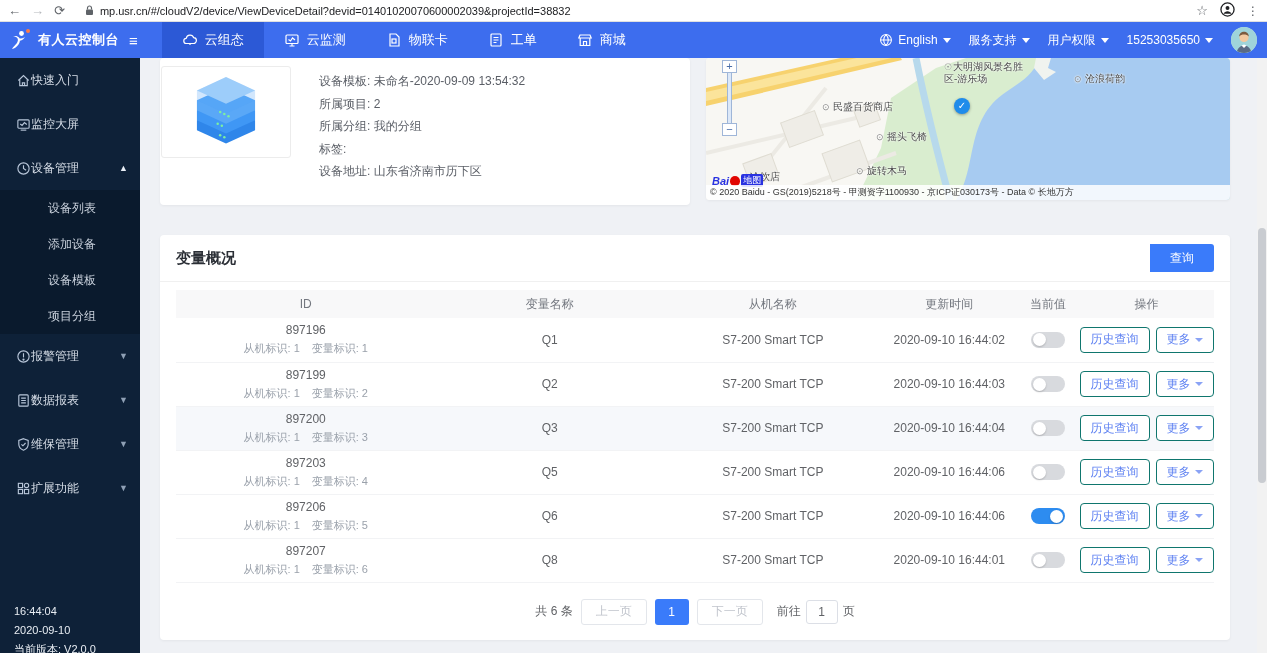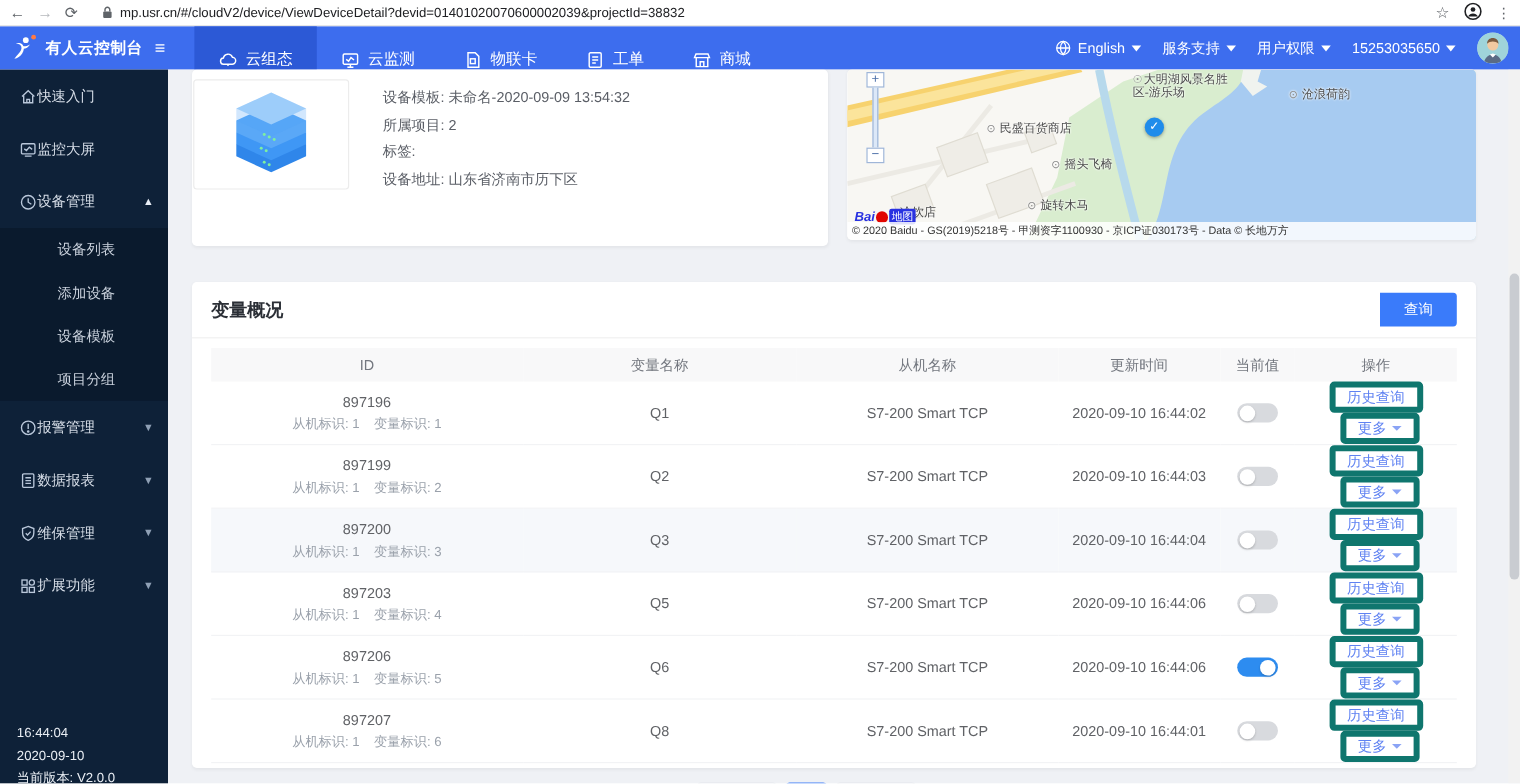--- a/index.html
+++ b/index.html
@@ -17,21 +17,21 @@
   .chrome-right { display:flex; align-items:center; gap:12px; }
 
   
   .topnav { height:36px; background:#3d6dee; display:flex; align-items:center; color:#fff; }
   .brand { display:flex; align-items:center; gap:8px; padding:0 10px 0 8px; }
   .brand-logo { position:relative; width:22px; height:22px; }
   .brand-logo .dot { position:absolute; right:0; top:0; width:4px; height:4px; border-radius:50%; background:#ff7a45; }
   .brand-title { font-size:13px; font-weight:bold; letter-spacing:.5px; white-space:nowrap; }
   .hamburger { font-size:15px; margin-left:2px; cursor:pointer; }
   .topnav-items { display:flex; height:100%; margin-left:14px; }
-  .nav-item { display:flex; align-items:flex-end; gap:7px; padding:0 20px; font-size:13px; cursor:pointer; }
+  .nav-item { display:flex; align-items:center; gap:7px; padding:0 20px; font-size:13px; cursor:pointer; }
   .nav-item.active { background:#2c59d6; }
   .nav-item svg { display:block; }
   .topnav-right { margin-left:auto; display:flex; align-items:center; gap:18px; padding-right:10px; font-size:12px; }
   .tn-drop { display:flex; align-items:center; gap:5px; cursor:pointer; white-space:nowrap; }
   .caret { width:0; height:0; border-left:4px solid transparent; border-right:4px solid transparent; border-top:5px solid #fff; display:inline-block; }
   .avatar { width:26px; height:26px; border-radius:50%; background:#bfe3ea; overflow:hidden; flex:0 0 auto; }
 
   
   .layout { display:flex; height:595px; }
   .sidebar { width:140px; background:#0e2138; color:#d7dee8; position:relative; flex:0 0 auto; font-size:12px; }
@@ -93,21 +93,21 @@
   .id-num { line-height:15px; }
   .id-sub { font-size:11px; color:#9aa1ab; margin-top:3px; }
   .id-sub span + span { margin-left:12px; }
 
   .switch { display:inline-block; width:34px; height:16px; border-radius:8px; background:#d8dade; position:relative; cursor:pointer; vertical-align:middle; }
   .switch::after { content:""; position:absolute; top:1.5px; left:2px; width:13px; height:13px; border-radius:50%; background:#fff; box-shadow:0 1px 2px rgba(0,0,0,.2); }
   .switch.on { background:#2d8cf0; }
   .switch.on::after { left:auto; right:2px; }
 
   .action-btn { display:inline-flex; align-items:center; gap:4px; height:26px; padding:0 10px;
-    background:#fff; border:5px solid #0f766e; border-radius:4px; color:#5f82f2; font-size:12px; cursor:pointer; }
+    background:#fff; border:1px solid #0f766e; border-radius:4px; color:#5f82f2; font-size:12px; cursor:pointer; }
   .action-btn + .action-btn { margin-left:6px; }
   .chev { width:0; height:0; border-left:4px solid transparent; border-right:4px solid transparent; border-top:4px solid #8aa3f5; }
 
   .pagination { display:flex; align-items:center; justify-content:center; gap:8px; margin-top:16px; font-size:12px; color:#606266; }
   .pg-btn { height:26px; padding:0 14px; background:#fff; border:1px solid #e3e6eb; border-radius:3px; color:#c0c4cc; font-size:12px; cursor:default; }
   .pg-num { width:34px; height:26px; background:#3a7bfa; color:#fff; border:none; border-radius:3px; font-size:12px; cursor:pointer; }
   .pg-jump { display:flex; align-items:center; gap:5px; margin-left:6px; }
   .pg-jump input { width:32px; height:24px; border:1px solid #dcdfe6; border-radius:3px; text-align:center; font-size:12px; color:#606266; outline:none; }
 
   
@@ -347,20 +347,21 @@
               <circle cx="55" cy="62" r="1.5" fill="#7df0a0"></circle>
                 <circle cx="60" cy="64.5" r="1.5" fill="#7df0a0"></circle>
               <circle cx="58" cy="76" r="1.5" fill="#7df0a0"></circle>
                 <circle cx="63" cy="78.5" r="1.5" fill="#7df0a0"></circle>
             </g>
           </svg>
         </div>
         <div class="device-fields" id="device-fields">
             <div>设备模板: 未命名-2020-09-09 13:54:32</div>
             <div>所属项目: 2</div>
+            <div>所属分组: 我的分组</div>
             <div>标签:</div>
             <div>设备地址: 山东省济南市历下区</div>
           </div>
       </section>
 
       <section class="card map-card">
         <svg class="map-canvas" width="524" height="142" viewBox="0 0 524 142" preserveAspectRatio="none">
           <rect width="524" height="142" fill="#f8f7f3"></rect>
           <polygon points="150,142 175,90 185,40 230,10 260,0 524,0 524,142" fill="#d9edcf"></polygon>
           <path d="M300,0 L524,0 L524,142 L250,142 C272,110 258,62 300,34 C318,22 330,14 332,0 Z" fill="#a7cbf1"></path>

